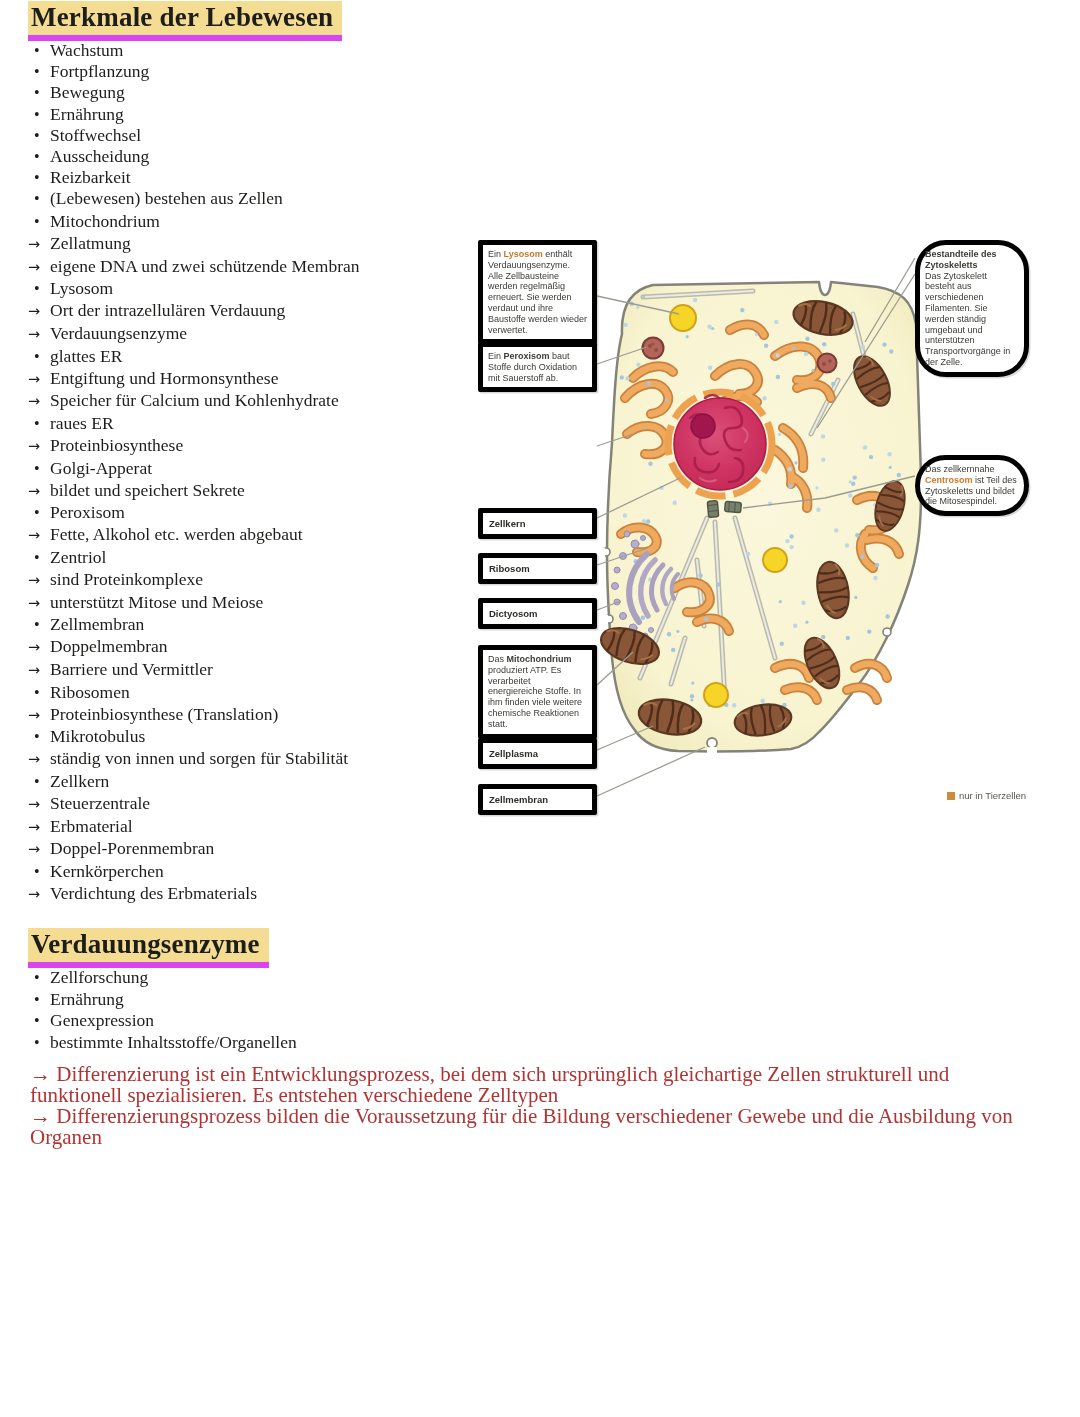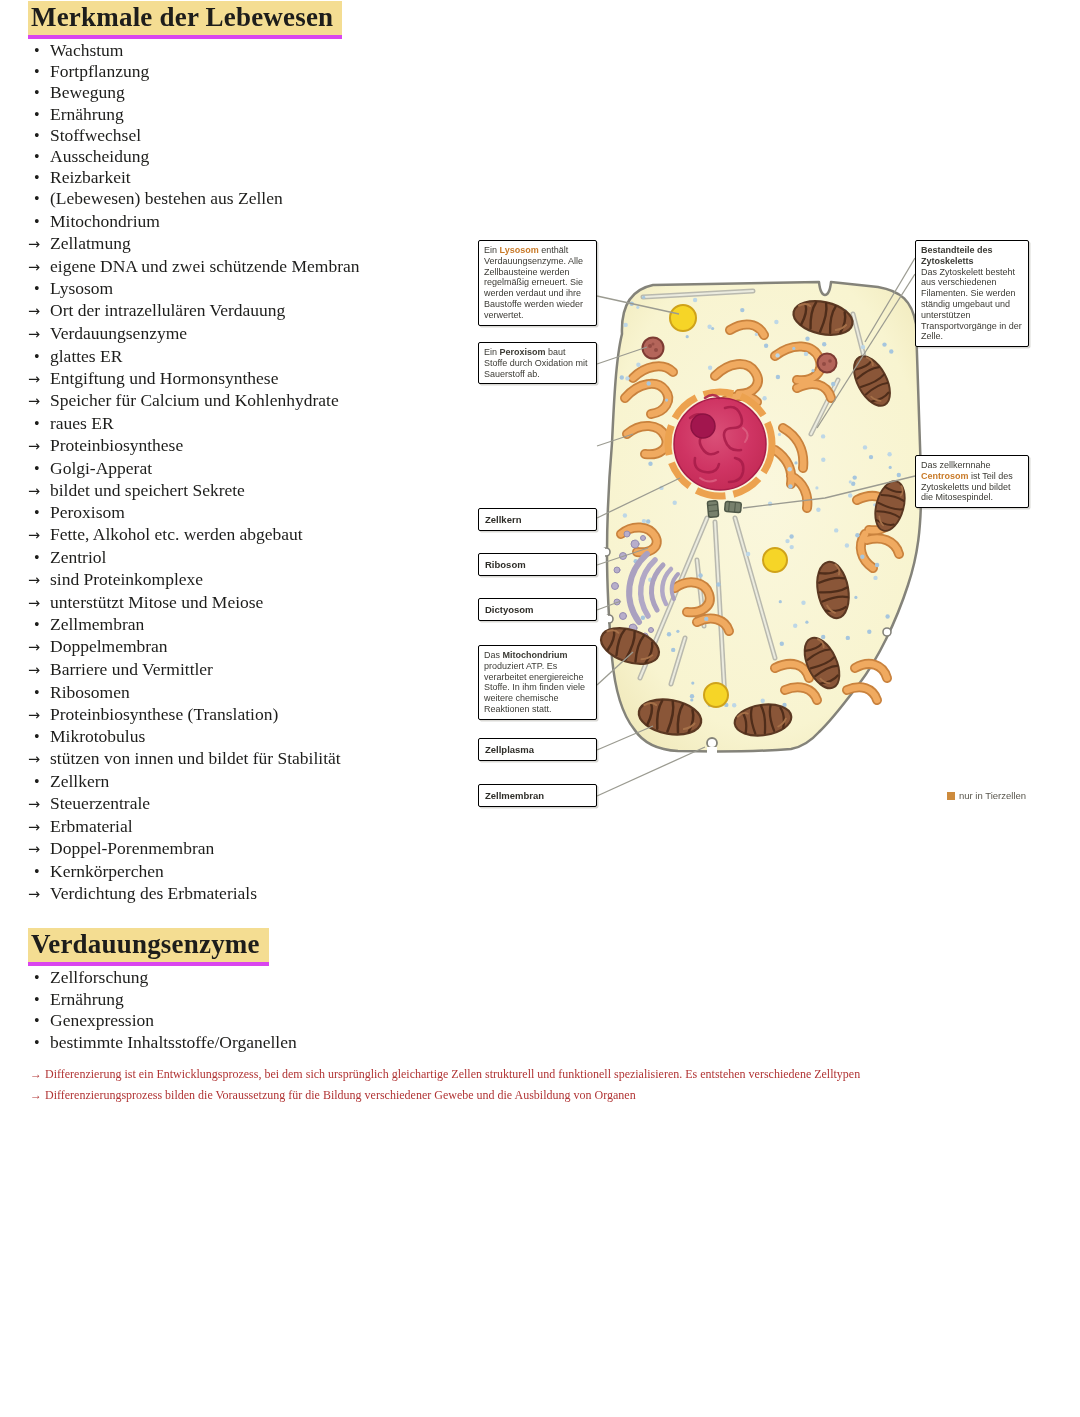--- a/index.html
+++ b/index.html
@@ -1,39 +1,39 @@
 <!DOCTYPE html>
 <html lang="de"><head>
 <meta charset="utf-8">
 <style>
   html,body{margin:0;padding:0;background:#fff;}
   .page{position:relative;width:1080px;height:1417px;background:#ffffff;overflow:hidden;
         font-family:"Liberation Serif",serif;color:#1d1d1b;}
   section{position:absolute;left:28px;}
   h1{margin:0 0 7px 0;font-size:27px;font-weight:600;letter-spacing:.2px;}
-  .hl{background:#f4dd92;padding:1px 9px 3px 3px;border-bottom:4px solid #d946ef;}
+  .hl{background:#f4dd92;padding:1px 9px 3px 3px;border-bottom:6px solid #d946ef;}
   .list{font-size:17.5px;}
   .list .li{display:flex;align-items:baseline;}
   .lh20 .li{line-height:20.2px;}
   .lh21 .li{line-height:21.8px;}
   .lh205 .li{line-height:20.6px;}
   .mk{flex:0 0 22px;}
   .mk.dot{padding-left:6px;box-sizing:border-box;font-size:16px;}
   .mk.arr{font-family:"DejaVu Sans",sans-serif;font-size:14.5px;}
   .tx{flex:1;}
-  .rednotes{position:absolute;left:30px;top:1064px;width:1008px;font-size:12px;line-height:21px;color:#b13434;}
+  .rednotes{position:absolute;left:30px;top:1064px;width:1008px;font-size:21px;line-height:21px;color:#b13434;}
   .rednotes p{margin:0;}
   
   .diagram{position:absolute;left:475px;top:238px;width:560px;height:580px;}
   .diagram svg{position:absolute;left:0;top:0;}
   .lbl{position:absolute;left:3px;width:119px;box-sizing:border-box;background:#fff;
-       border:1px solid #000000;border-radius:2px;box-shadow:1.5px 1.5px 0 rgba(120,115,100,.28);
+       border:5px solid #000000;border-radius:2px;box-shadow:1.5px 1.5px 0 rgba(120,115,100,.28);
        padding:4px 5px;font:400 9px/1.2 "Liberation Sans",sans-serif;color:#3c3b35;}
   .lbl.name{font-weight:700;font-size:9.5px;color:#2e2d28;padding:5px 6px;}
-  .lbl.rt{left:440px;width:114px;}
+  .lbl.rt{left:440px;width:114px;border-radius:31px;}
   .s-b{font-weight:700;}
   .s-o{font-weight:700;color:#c87a28;}
   .s-hb{display:block;font-weight:700;}
   .legend{position:absolute;left:428px;top:552px;font:400 9.5px "Liberation Sans",sans-serif;color:#5a574e;padding-left:44px;}
   .sw{display:inline-block;width:8px;height:8px;margin-right:4px;vertical-align:-1px;}
 </style>
 </head>
 <body>
 
 <div class="page">
@@ -169,21 +169,21 @@
         <div class="li">
           <span class="mk arr">→</span>
           <span class="tx">Proteinbiosynthese (Translation)</span>
         </div>
         <div class="li">
           <span class="mk dot">•</span>
           <span class="tx">Mikrotobulus</span>
         </div>
         <div class="li">
           <span class="mk arr">→</span>
-          <span class="tx">stützen von innen und bildet für Stabilität</span>
+          <span class="tx">ständig von innen und sorgen für Stabilität</span>
         </div>
         <div class="li">
           <span class="mk dot">•</span>
           <span class="tx">Zellkern</span>
         </div>
         <div class="li">
           <span class="mk arr">→</span>
           <span class="tx">Steuerzentrale</span>
         </div>
         <div class="li">

